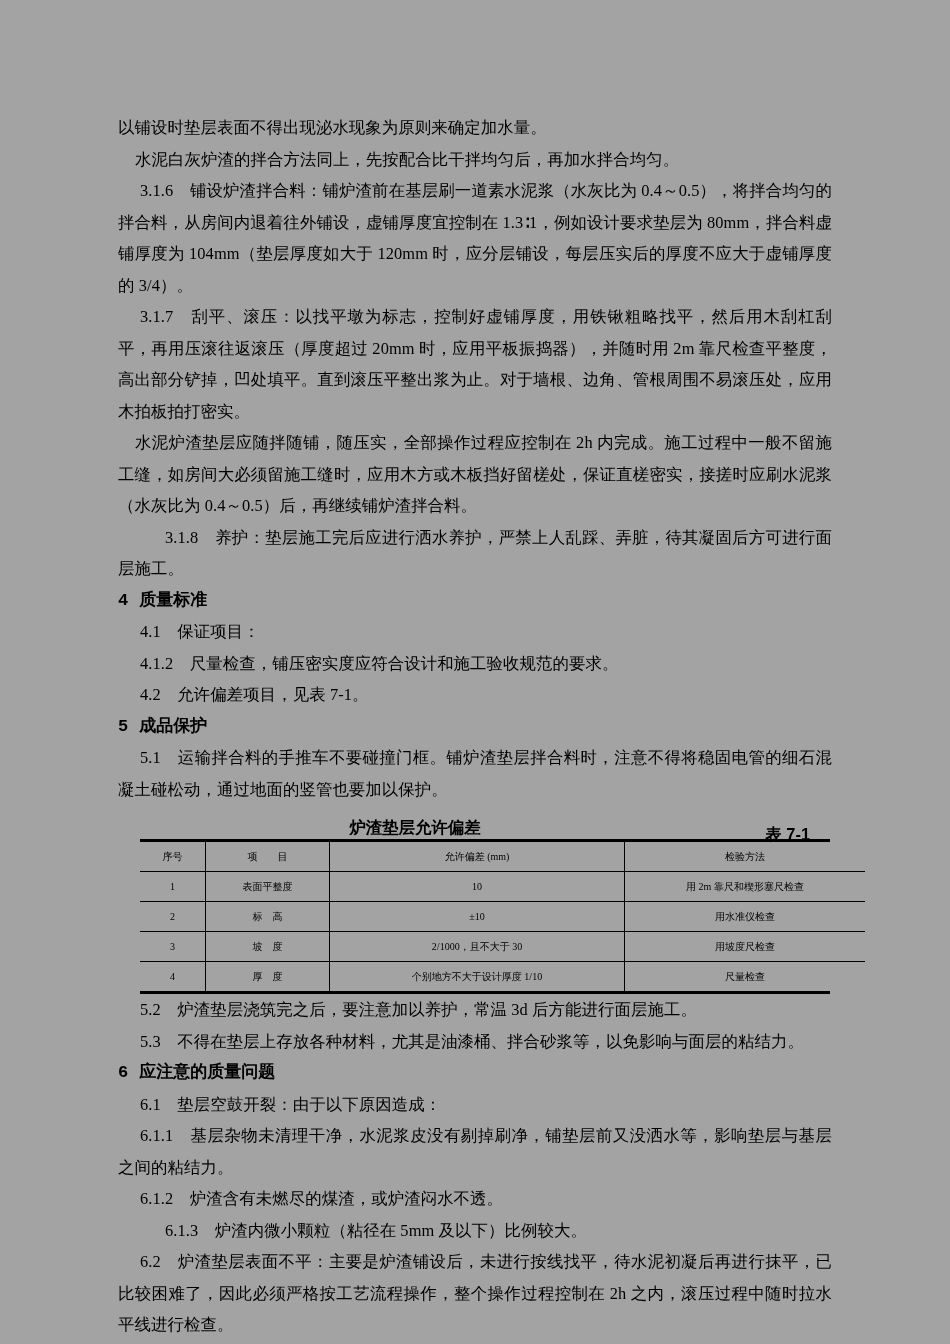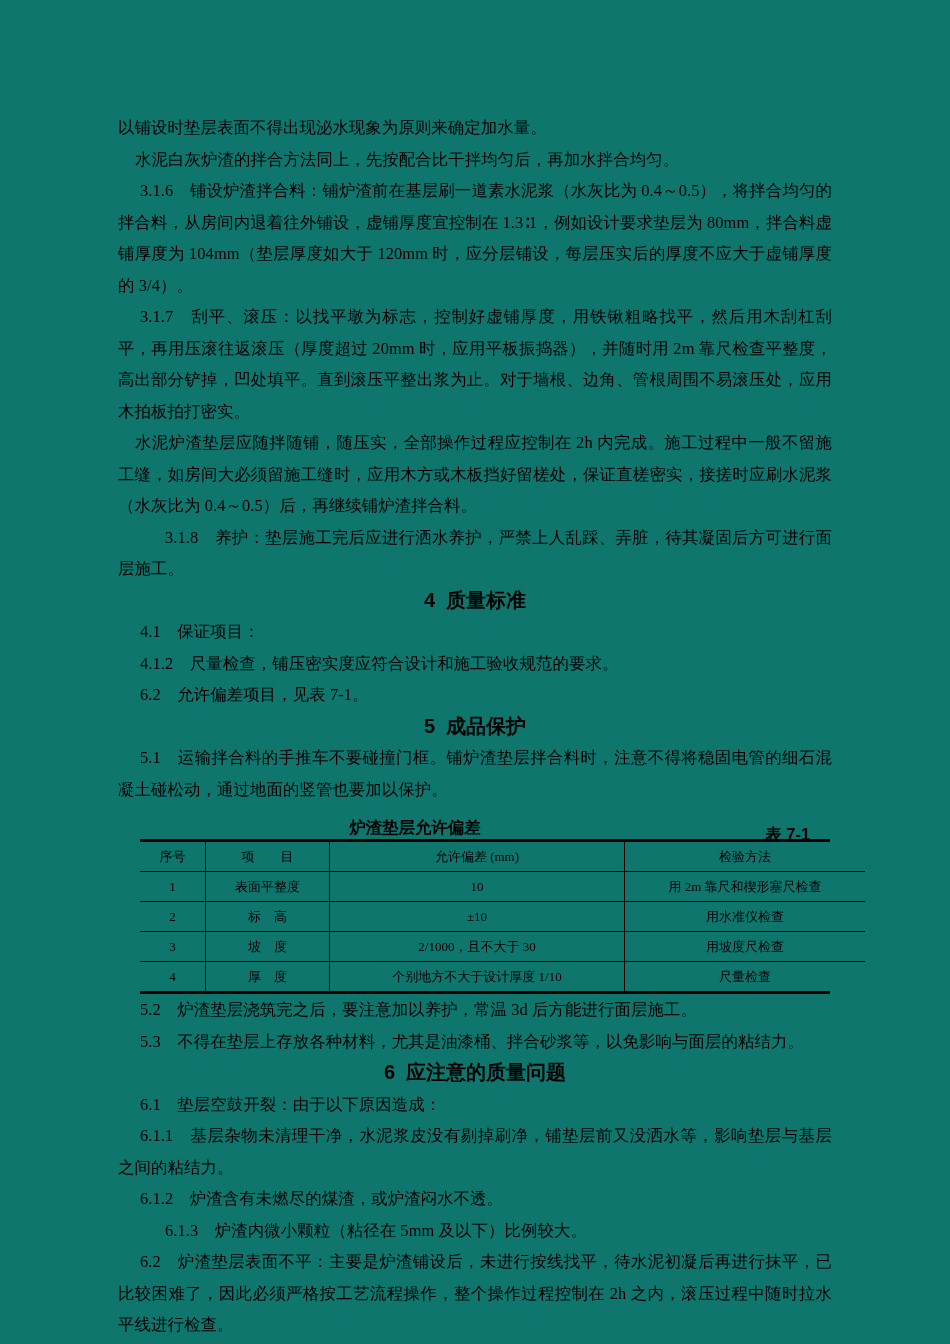--- a/index.html
+++ b/index.html
@@ -8,21 +8,21 @@
     background: #ffffff;
   }
   body {
     font-family: "Liberation Serif", "DejaVu Serif", serif;
     color: #000000;
   }
   #page {
     position: relative;
     width: 950px;
     height: 1344px;
-    background: #0f766e;
+    background: #a3a3a3;
     overflow: hidden;
     box-sizing: border-box;
   }
   #content {
     position: absolute;
     left: 118px;
     top: 112px;
     width: 714px;
   }
 
@@ -35,27 +35,26 @@
     margin: 0;
     letter-spacing: 0.1px;
   }
   .ind-0  { text-indent: 0; }
   .ind-1  { text-indent: 17px; }   
   .ind-2  { text-indent: 22px; }   
   .ind-3  { text-indent: 47px; }   
 
   
   .h {
-    font-size: 20px;
+    font-size: 17px;
     line-height: 31.5px;
     font-weight: bold;
     margin: 0;
     text-indent: 0;
-    font-family: Liberation Sans, sans-serif;
-    text-align: center;
+    font-family: Liberation Mono, monospace;
   }
   .h .hnum { margin-right: 11px; }
 
   
   .table-block { margin-top: 6px; }
 
   .table-caption-row {
     position: relative;
     height: 28px;
     font-family: "Liberation Sans", "DejaVu Sans", sans-serif;
@@ -76,21 +75,21 @@
     top: 13px;
   }
 
   table.dev {
     border-collapse: collapse;
     width: 690px;
     margin-left: 22px;
     table-layout: fixed;
   }
   table.dev td {
-    font-size: 13px;
+    font-size: 10px;
     text-align: center;
     vertical-align: middle;
     height: 29px;
     padding: 0 4px;
     border-right: 1.3px solid #000;
     border-top: 1.3px solid #000;
     font-family: Liberation Serif, serif;
   }
   table.dev tr td:last-child { border-right: none; }
   table.dev tr:first-child td { border-top: none; }
@@ -124,21 +123,21 @@
       <p class="p ind-2">3.1.6　铺设炉渣拌合料：铺炉渣前在基层刷一道素水泥浆（水灰比为 0.4～0.5），将拌合均匀的拌合料，从房间内退着往外铺设，虚铺厚度宜控制在 1.3∶1，例如设计要求垫层为 80mm，拌合料虚铺厚度为 104mm（垫层厚度如大于 120mm 时，应分层铺设，每层压实后的厚度不应大于虚铺厚度的 3/4）。</p>
       <p class="p ind-2">3.1.7　刮平、滚压：以找平墩为标志，控制好虚铺厚度，用铁锹粗略找平，然后用木刮杠刮平，再用压滚往返滚压（厚度超过 20mm 时，应用平板振捣器），并随时用 2m 靠尺检查平整度，高出部分铲掉，凹处填平。直到滚压平整出浆为止。对于墙根、边角、管根周围不易滚压处，应用木拍板拍打密实。</p>
       <p class="p ind-1">水泥炉渣垫层应随拌随铺，随压实，全部操作过程应控制在 2h 内完成。施工过程中一般不留施工缝，如房间大必须留施工缝时，应用木方或木板挡好留槎处，保证直槎密实，接搓时应刷水泥浆（水灰比为 0.4～0.5）后，再继续铺炉渣拌合料。</p>
       <p class="p ind-3">3.1.8　养护：垫层施工完后应进行洒水养护，严禁上人乱踩、弄脏，待其凝固后方可进行面层施工。</p>
     </div>
 
     <h2 class="h"><span class="hnum">4</span><span>质量标准</span></h2>
     <div>
       <p class="p ind-2">4.1　保证项目：</p>
       <p class="p ind-2">4.1.2　尺量检查，铺压密实度应符合设计和施工验收规范的要求。</p>
-      <p class="p ind-2">6.2　允许偏差项目，见表 7-1。</p>
+      <p class="p ind-2">4.2　允许偏差项目，见表 7-1。</p>
     </div>
 
     <h2 class="h"><span class="hnum">5</span><span>成品保护</span></h2>
     <p class="p ind-2">5.1　运输拌合料的手推车不要碰撞门框。铺炉渣垫层拌合料时，注意不得将稳固电管的细石混凝土碰松动，通过地面的竖管也要加以保护。</p>
 
     <div class="table-block">
       <div class="table-caption-row">
         <div class="table-title">炉渣垫层允许偏差</div>
         <div class="table-number">表 7-1</div>
       </div>

